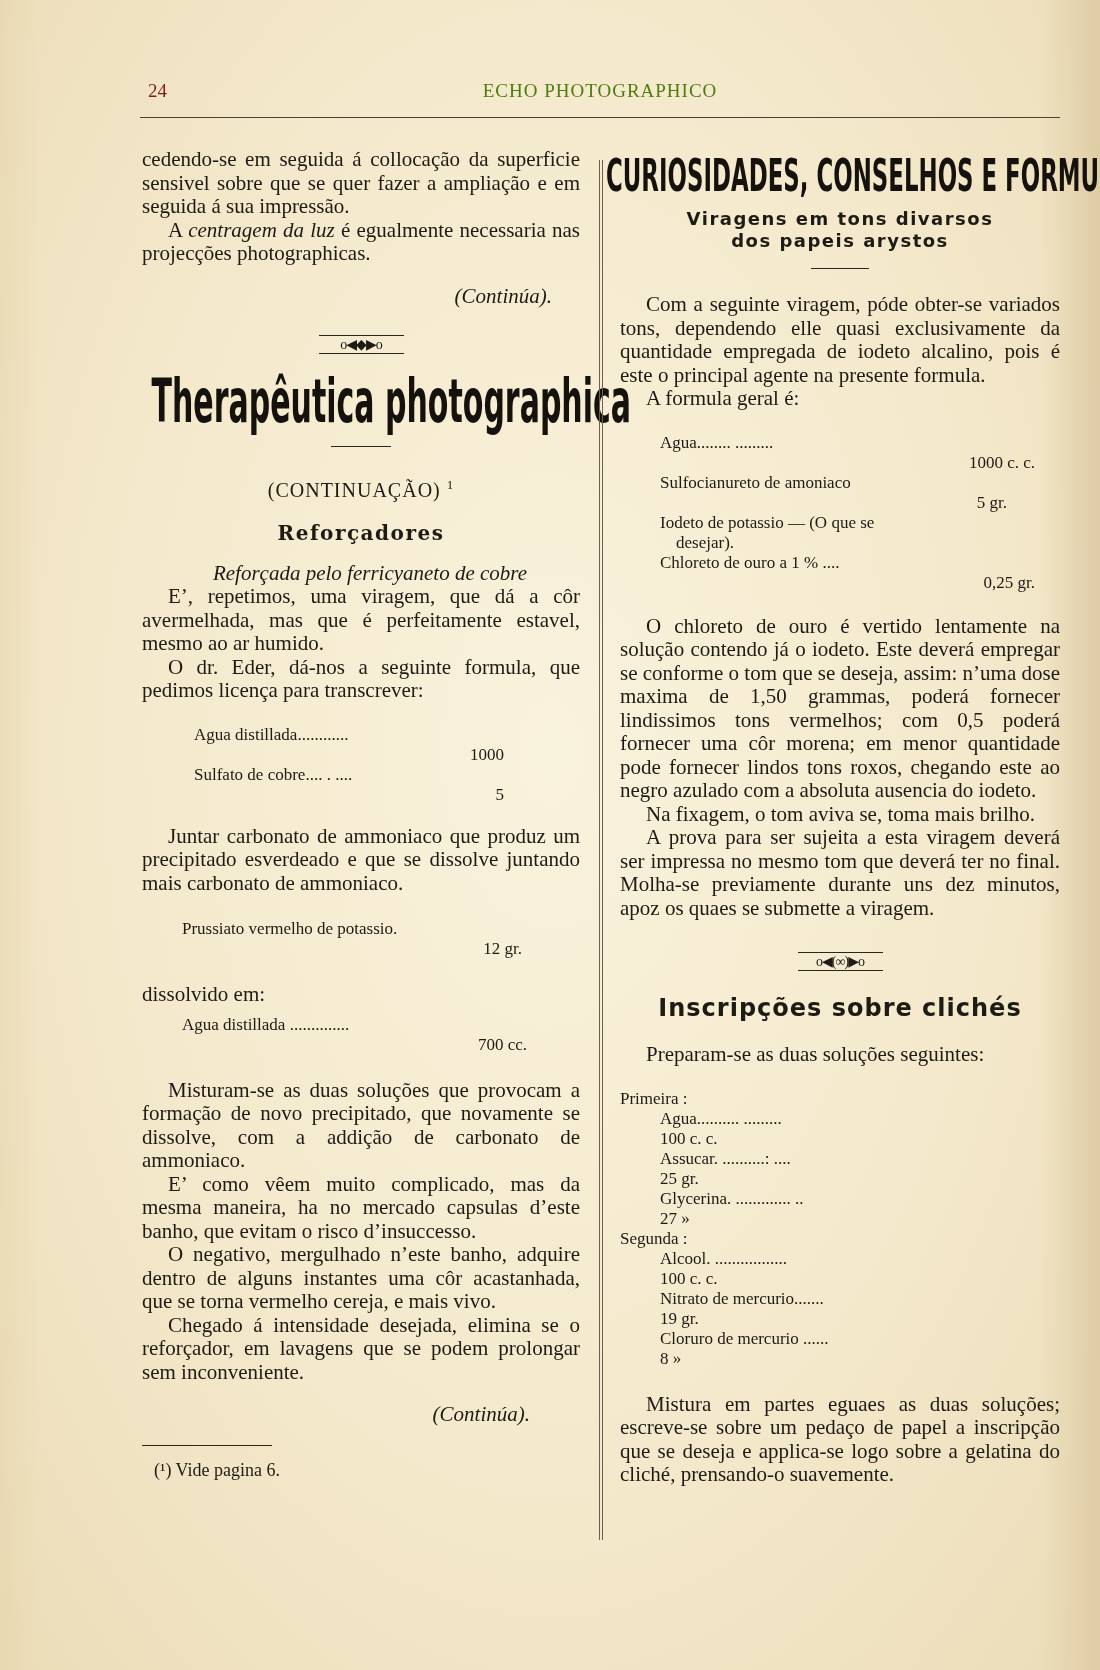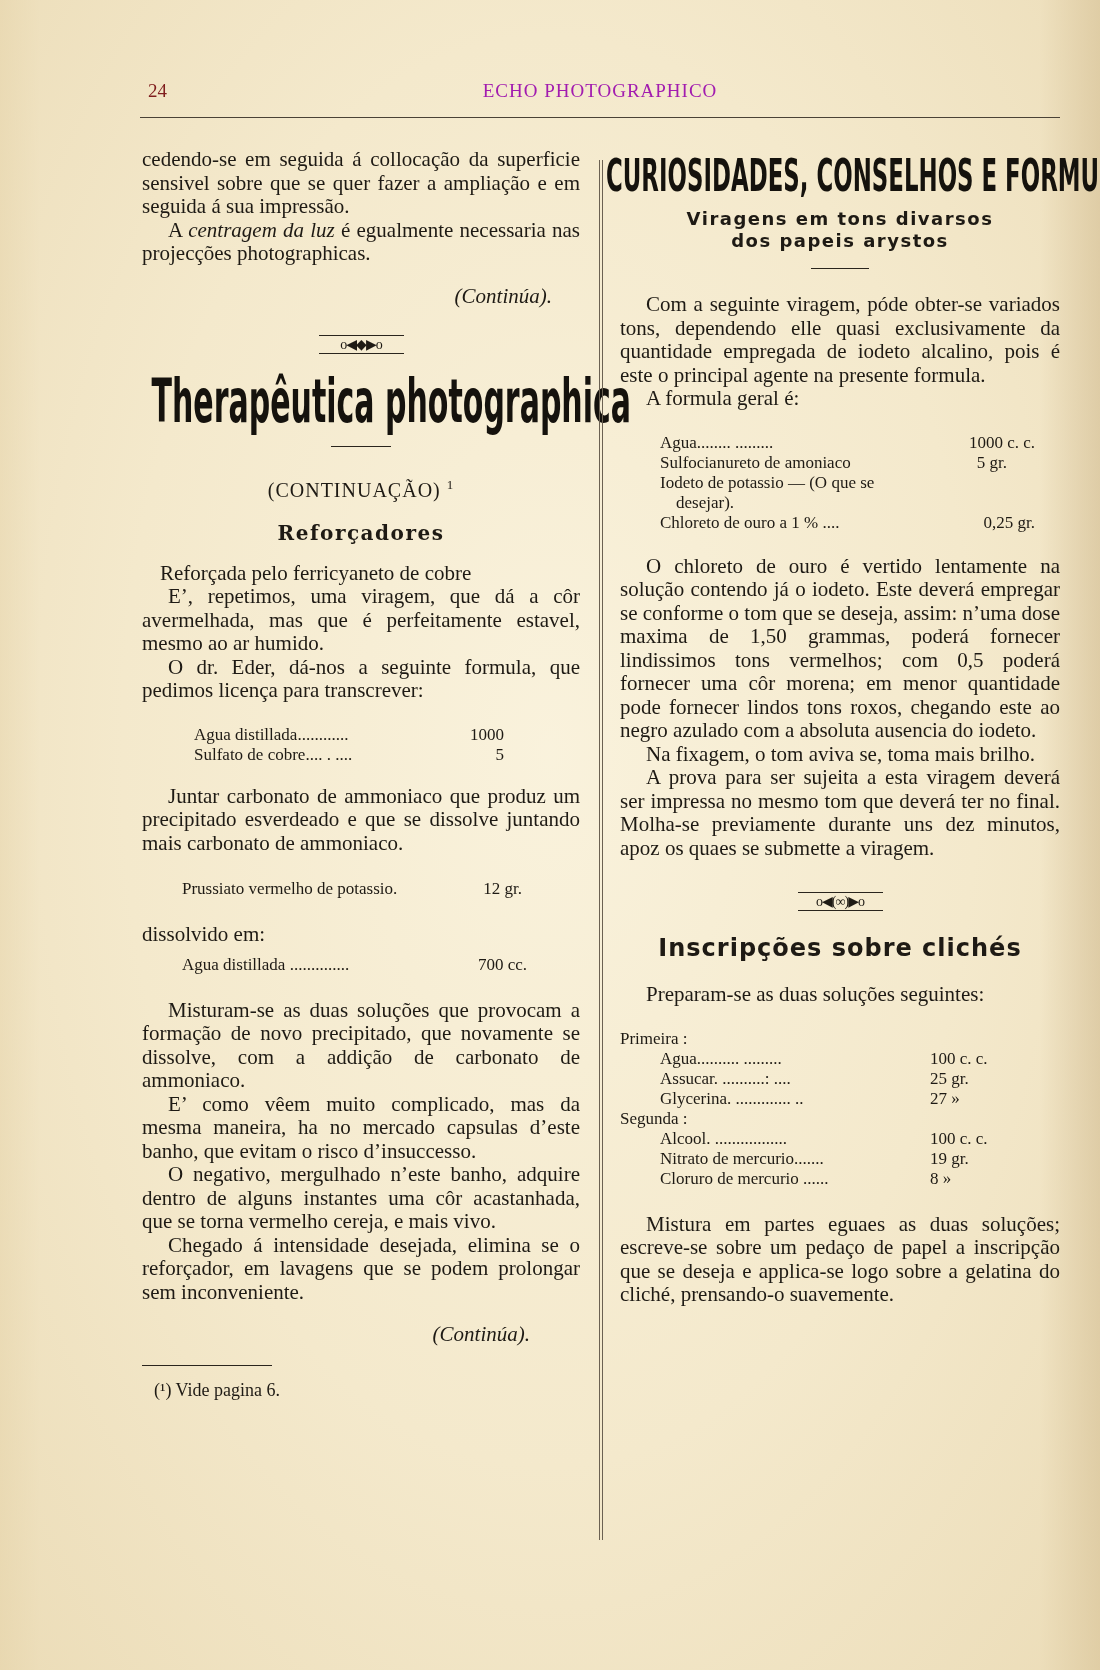--- a/index.html
+++ b/index.html
@@ -9,21 +9,21 @@
       background-image:
         radial-gradient(ellipse at 50% 45%, rgba(250,243,222,0.9) 0%, rgba(244,233,204,0.4) 55%, rgba(232,215,175,0.7) 100%),
         linear-gradient(90deg, rgba(225,205,160,0.55) 0px, rgba(0,0,0,0) 40px, rgba(0,0,0,0) 1040px, rgba(180,150,100,0.6) 1100px);
       font-family: "Liberation Serif", "DejaVu Serif", serif;
       color: #1e1a14;
       position: relative;
     }
     .page { position: absolute; inset: 0; }
     .header { position: absolute; top: 80px; left: 140px; width: 920px; height: 30px; }
     .page-num { position: absolute; left: 8px; top: 0; font-size: 19px; color: #7f1d1d; }
-    .running-title { position: absolute; left: 0; right: 0; text-align: center; top: 0; font-size: 19px; letter-spacing: 1px; color: #a21caf; }
+    .running-title { position: absolute; left: 0; right: 0; text-align: center; top: 0; font-size: 19px; letter-spacing: 1px; color: #4d7c0f; }
     .header-rule { position: absolute; top: 117px; left: 140px; width: 920px; height: 0; border-top: 1.5px solid #4a4236; }
 
     .col { position: absolute; top: 148px; }
     .col-left { left: 142px; width: 438px; }
     .col-right { left: 620px; width: 440px; }
     .divider { position: absolute; left: 599px; top: 160px; width: 4px; height: 1380px; border-left: 1.5px solid #6b6152; border-right: 1.5px solid #6b6152; box-sizing: border-box; }
 
     p { margin: 0; font-size: 21px; line-height: 23.5px; text-align: justify; }
     p.indent { text-indent: 26px; }
     .it { font-style: italic; }
@@ -37,24 +37,24 @@
       font-family: "DejaVu Sans", sans-serif; font-weight: bold;
       transform: scaleX(0.5); transform-origin: center;
       text-align: center; white-space: nowrap;
       color: #15120d;
     }
     .title-therap { font-size: 60px; letter-spacing: 0px; margin-left: -200px; margin-right: -200px; line-height: 66px; }
     .short-rule { width: 60px; margin: 12px auto 30px auto; border-top: 1px solid #2a251d; }
     .continuacao { text-align: center; font-size: 20px; letter-spacing: 1px; font-variant: small-caps; }
     .continuacao sup { font-size: 13px; }
     .reforcadores { text-align: center; font-family: "DejaVu Serif", serif; font-weight: bold; font-size: 20px; letter-spacing: 1.5px; margin: 20px 0 16px 0; }
-    .subhead-it { font-size: 21px; line-height: 24px; }
+    .subhead-it { font-style: italic; font-size: 21px; line-height: 24px; text-align: center; }
 
     .formula { margin: 16px 0 20px 0; font-size: 17px; line-height: 20px; }
-    .formula .row { display: flex; }
+    .formula .row { display: flex; flex-direction: column; }
     .formula .name { flex: 1; }
     .formula .qty { text-align: right; }
 
     .title-curios { font-size: 44px; margin-left: -230px; margin-right: -230px; line-height: 48px; margin-top: 4px; transform: scaleX(0.52); }
     .stencil { font-family: "DejaVu Sans", sans-serif; font-weight: bold; text-align: center; letter-spacing: 1.5px; font-size: 18px; line-height: 22px; }
     .stencil-big { font-size: 24px; letter-spacing: 1px; }
   </style>
 </head>
 <body>
 

